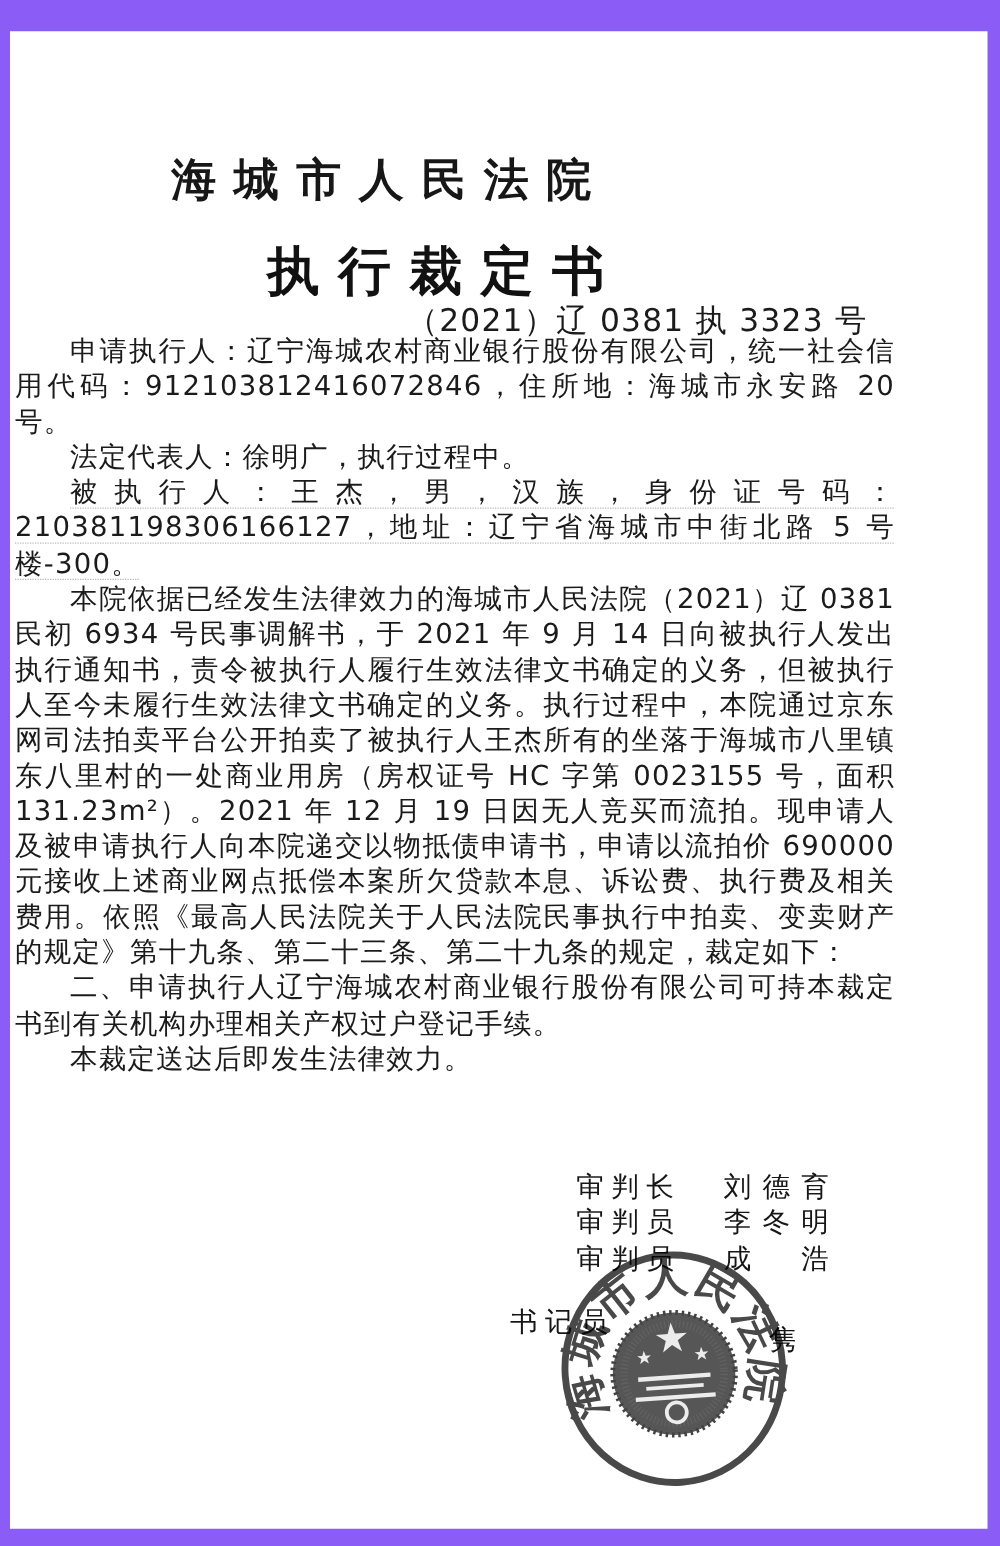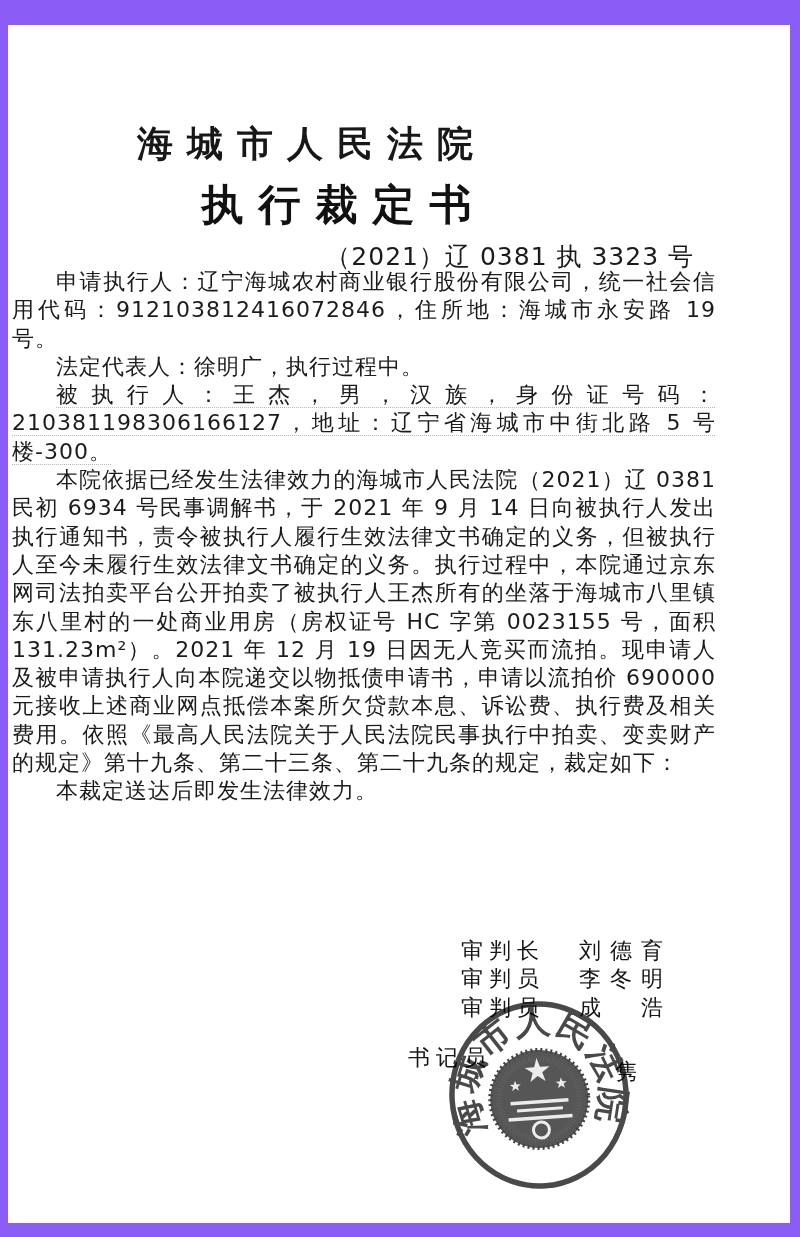--- a/index.html
+++ b/index.html
@@ -16,21 +16,21 @@
     background:#ffffff;
   }
   .court-name{
     position:absolute;top:95px;left:0;width:608px;
     text-align:center;font-size:36px;font-weight:600;letter-spacing:14px;
     margin:0;color:#171717;
   }
   .doc-title{
     position:absolute;top:152px;left:0;width:672px;
     text-align:center;font-size:42px;font-weight:700;letter-spacing:15px;
-    margin:0;color:#111;
+    margin:12px;color:#111;
   }
   .case-no{
     position:absolute;top:215px;right:96px;
     font-size:25px;letter-spacing:1px;color:#1b1b1b;
   }
   .body-text{
     position:absolute;top:243px;left:4px;width:704px;
     font-size:22px;line-height:28.3px;letter-spacing:1px;
     text-align:justify;
   }
@@ -70,24 +70,25 @@
 
 <div class="canvas">
   <div class="paper">
 
     <h1 class="court-name">海城市人民法院</h1>
     <h2 class="doc-title">执行裁定书</h2>
 
     <div class="case-no">（2021）辽 0381 执 3323 号</div>
 
     <div class="body-text">
-      <p>申请执行人：辽宁海城农村商业银行股份有限公司，统一社会信用代码：912103812416072846，住所地：海城市永安路 19 号。</p>
+      <p>申请执行人：辽宁海城农村商业银行股份有限公司，统一社会信用代码：912103812416072846，住所地：海城市永安路 20 号。</p>
       <p>法定代表人：徐明广，执行过程中。</p>
       <p class="p-dotted">被执行人：王杰，男，汉族，身份证号码：210381198306166127，地址：辽宁省海城市中街北路 5 号楼-300。</p>
       <p>本院依据已经发生法律效力的海城市人民法院（2021）辽 0381 民初 6934 号民事调解书，于 2021 年 9 月 14 日向被执行人发出执行通知书，责令被执行人履行生效法律文书确定的义务，但被执行人至今未履行生效法律文书确定的义务。执行过程中，本院通过京东网司法拍卖平台公开拍卖了被执行人王杰所有的坐落于海城市八里镇东八里村的一处商业用房（房权证号 HC 字第 0023155 号，面积 131.23m²）。2021 年 12 月 19 日因无人竞买而流拍。现申请人及被申请执行人向本院递交以物抵债申请书，申请以流拍价 690000 元接收上述商业网点抵偿本案所欠贷款本息、诉讼费、执行费及相关费用。依照《最高人民法院关于人民法院民事执行中拍卖、变卖财产的规定》第十九条、第二十三条、第二十九条的规定，裁定如下：</p>
+      <p>二、申请执行人辽宁海城农村商业银行股份有限公司可持本裁定书到有关机构办理相关产权过户登记手续。</p>
       <p>本裁定送达后即发生法律效力。</p>
     </div>
 
     <div class="sig-block">
       <div class="sig-row">
         <span class="sig-role">审判长</span>
         <span class="sig-name">刘德育</span>
       </div>
       <div class="sig-row">
         <span class="sig-role">审判员</span>

